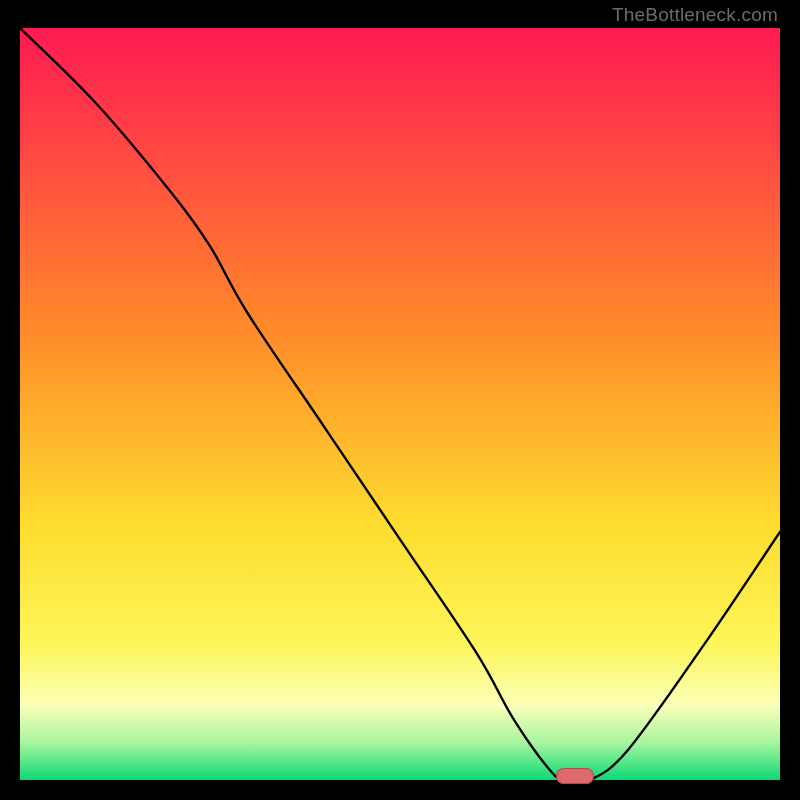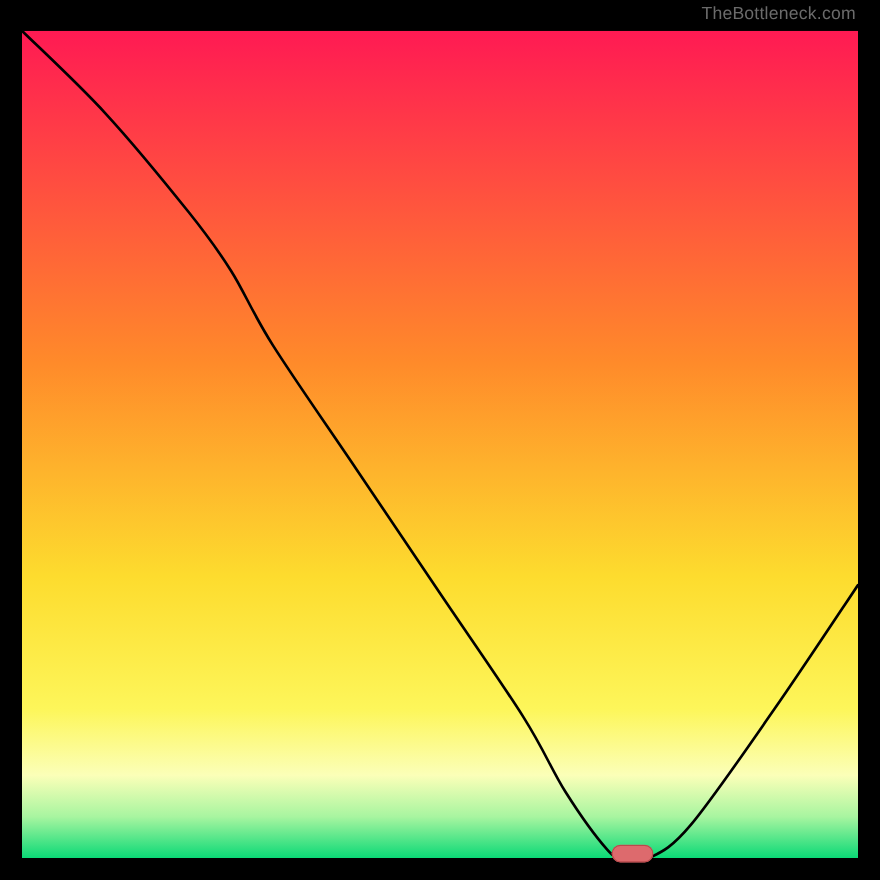--- a/index.html
+++ b/index.html
@@ -14,21 +14,21 @@
     position: relative;
     width: 800px;
     height: 800px;
     background: #000;
   }
   .watermark {
     position: absolute;
     top: 4px;
     right: 22px;
     font-family: Arial, Helvetica, sans-serif;
-    font-size: 16px;
+    font-size: 19px;
     color: #6b6b6b;
     font-weight: 400;
     letter-spacing: 0.2px;
     z-index: 10;
   }
   .plot-area {
     position: absolute;
     left: 20px;
     top: 28px;
     width: 760px;

